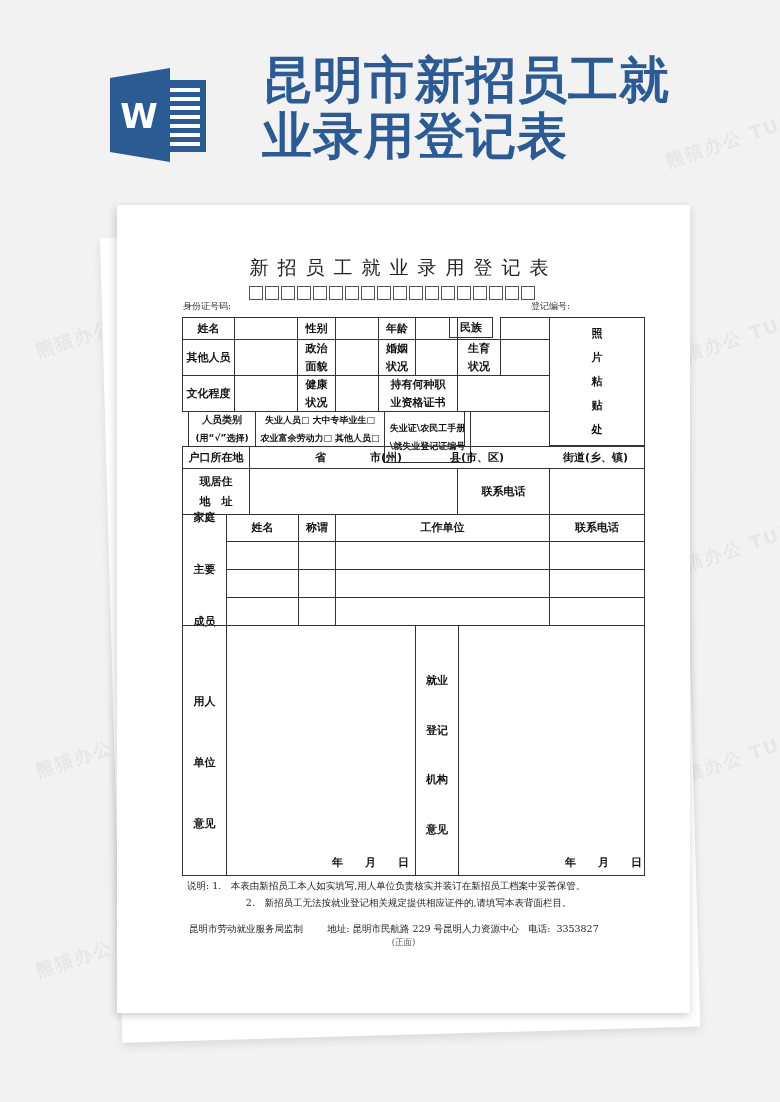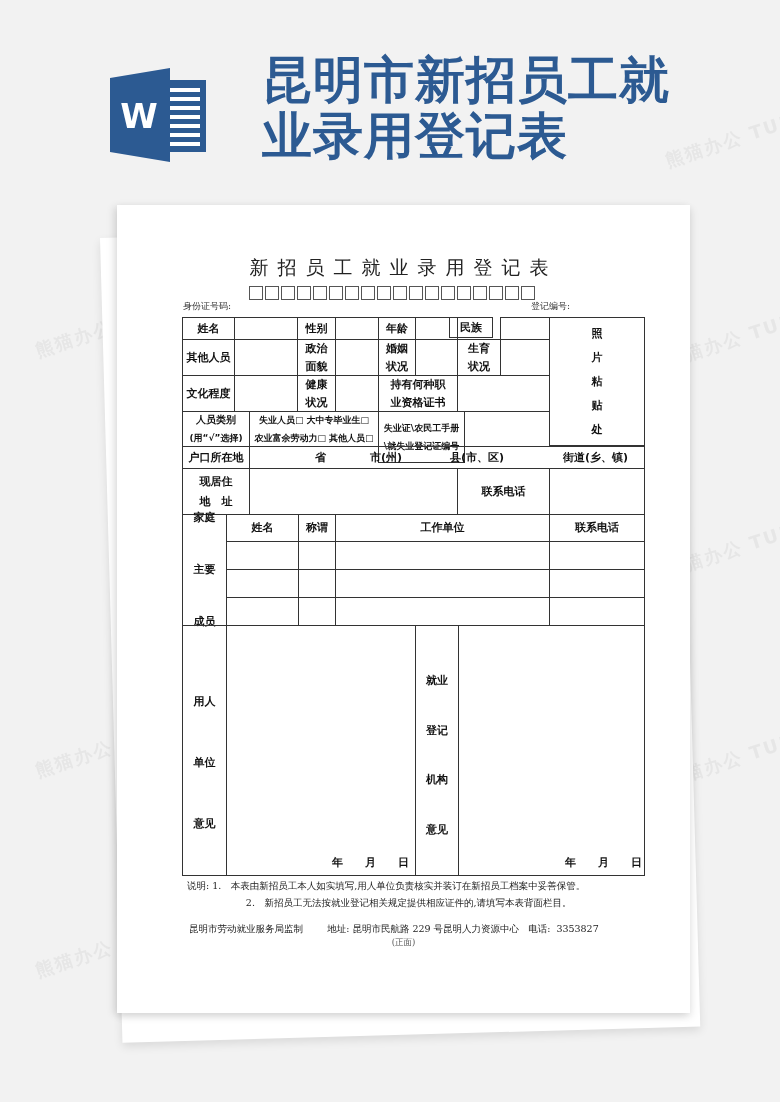--- a/index.html
+++ b/index.html
@@ -13,21 +13,21 @@
   .sheet-front { position: absolute; left: 117px; top: 205px; width: 573px; height: 808px; background: #fff; box-shadow: -3px 2px 8px rgba(0,0,0,0.12), 2px 4px 8px rgba(0,0,0,0.08); }
 
   .doc-title { position: absolute; left: 0; width: 100%; top: 50px; text-align: center; font-family: "DejaVu Serif", serif; font-size: 19px; letter-spacing: 9px; color: #222; }
   .id-boxes { position: absolute; left: 132px; top: 81px; display: flex; gap: 1px; }
   .id-box { width: 14px; height: 14px; border: 1px solid #555; margin-right: 1px; }
   .id-label { position: absolute; left: 66px; top: 95px; font-size: 9px; font-family: "DejaVu Serif", serif; color: #333; }
   .reg-label { position: absolute; left: 414px; top: 95px; font-size: 9px; font-family: "DejaVu Serif", serif; color: #333; }
 
   .form { position: absolute; left: 65px; top: 112px; width: 462px; height: 559px; }
   .cell { position: absolute; border: 1px solid #333; display: flex; align-items: center; justify-content: center; text-align: center; font-size: 11px; font-weight: bold; line-height: 20px; background: transparent; }
-  .cell.small { font-size: 9px; line-height: 18px; }
+  .cell.small { font-size: 9px; line-height: 18px; margin-left: 6px; }
   .cell.vert { flex-direction: column; }
 
   .notes { position: absolute; left: 70px; top: 672px; font-family: "DejaVu Serif", serif; font-size: 9.5px; color: #222; line-height: 17px; }
   .notes .n2 { padding-left: 45px; text-align: center; }
   .footer { position: absolute; left: 72px; top: 718px; font-family: "DejaVu Serif", serif; font-size: 9.5px; color: #222; white-space: pre; }
   .page-side { position: absolute; left: 0; width: 100%; top: 732px; text-align: center; font-family: "DejaVu Serif", serif; font-size: 8.5px; color: #555; }
 
   .wm { position: absolute; font-size: 18px; font-weight: bold; color: rgba(180,180,180,0.18); transform: rotate(-18deg); white-space: nowrap; pointer-events: none; letter-spacing: 2px; }
 </style>
 </head>

